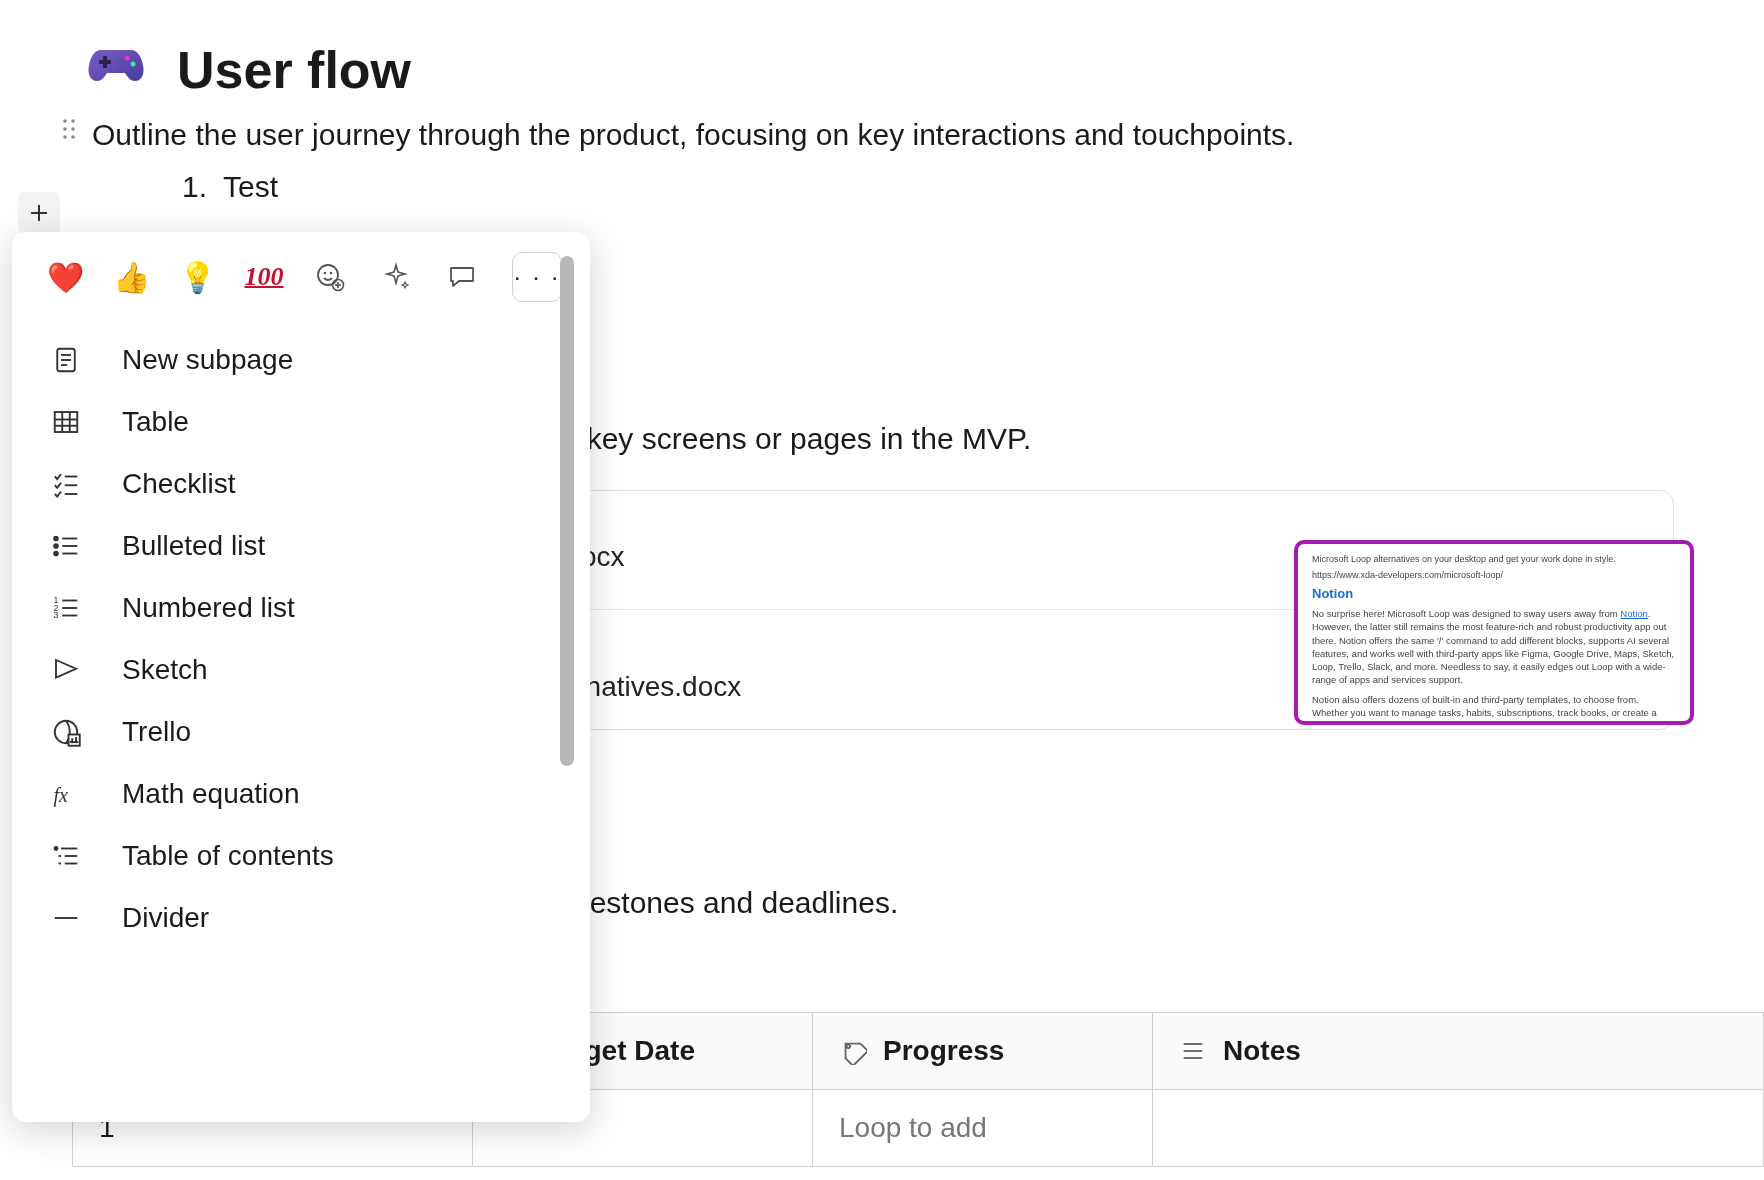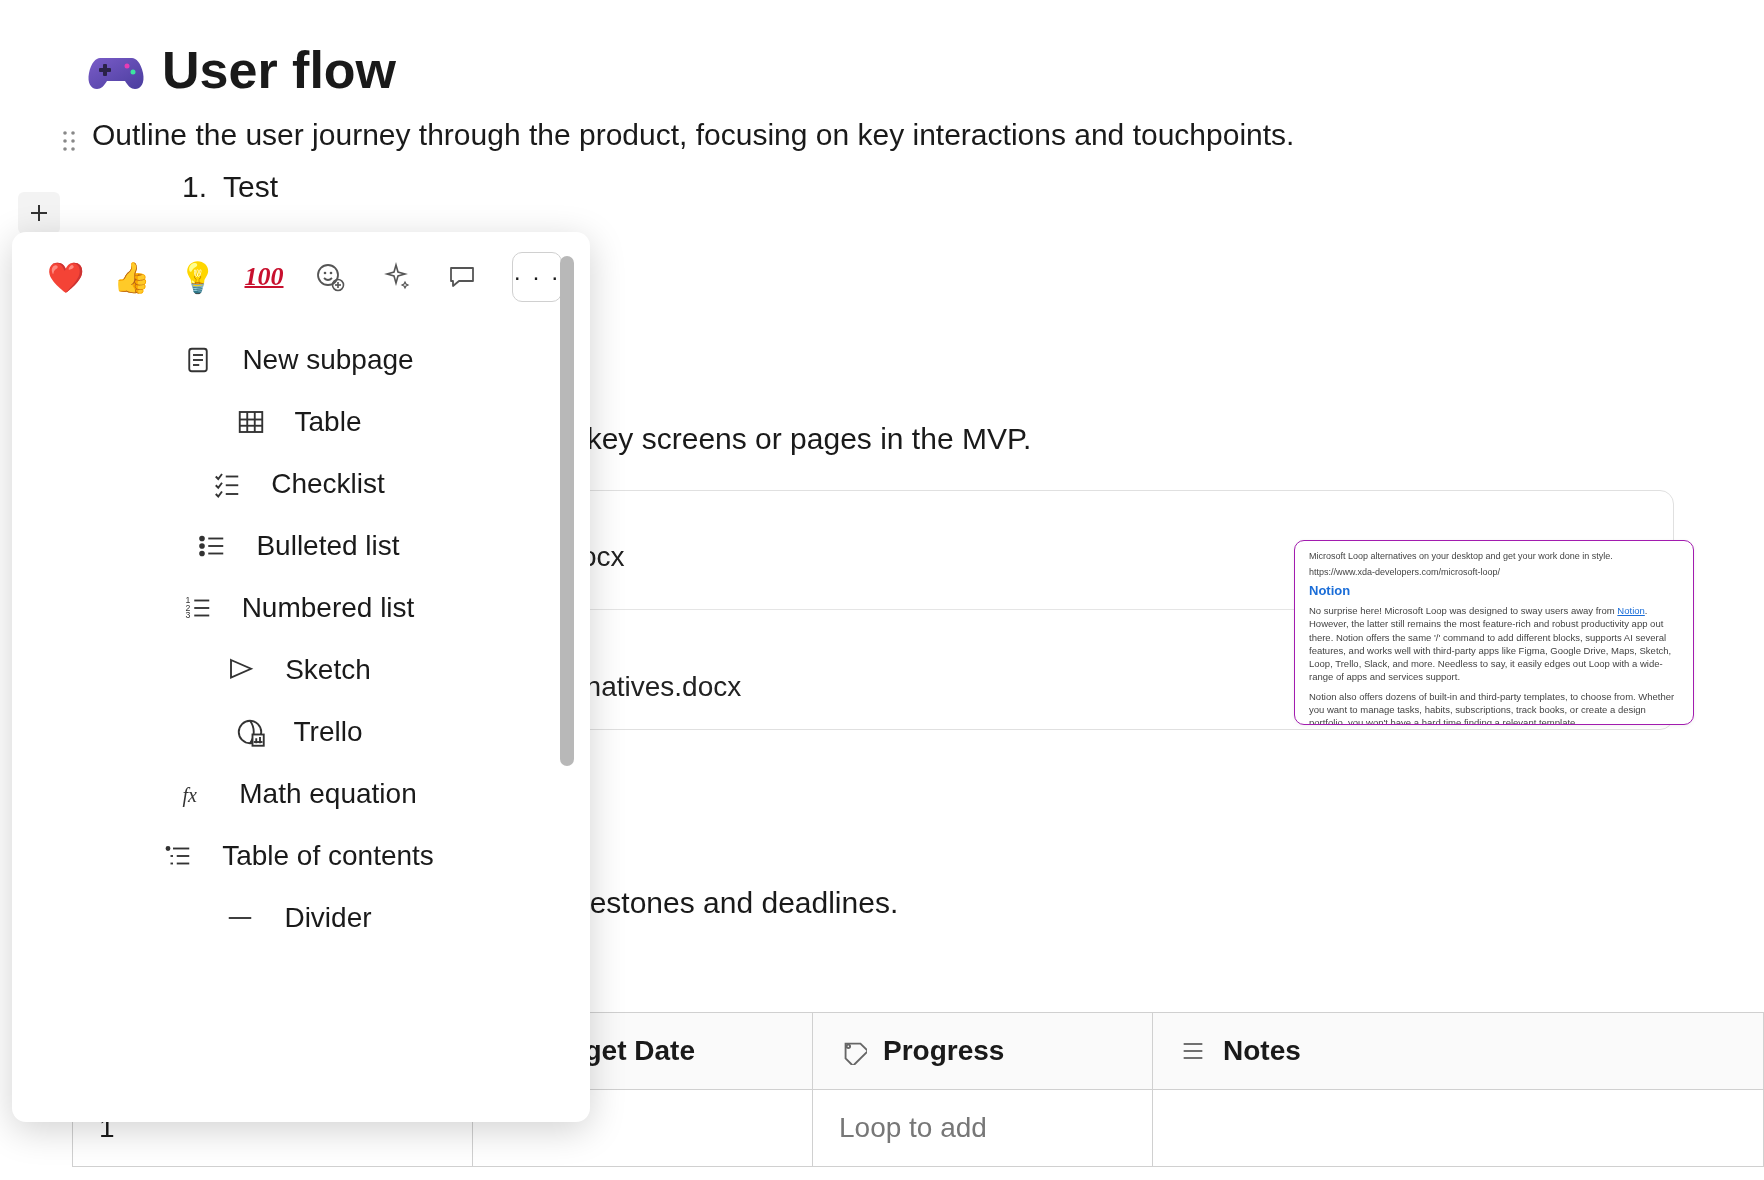--- a/index.html
+++ b/index.html
@@ -1,58 +1,58 @@
 <!DOCTYPE html>
 <html><head>
 <meta charset="utf-8">
 <style>
   * { box-sizing: border-box; margin: 0; padding: 0; }
   body { font-family: "Segoe UI", -apple-system, sans-serif; background: #ffffff; color: #1a1a1a; width: 1764px; height: 1180px; overflow: hidden; position: relative; }
   
   .page { padding: 40px 60px 0 60px; position: relative; }
   
-  .title-row { display: flex; align-items: center; gap: 16px; margin-bottom: 18px; margin-left: 26px; }
+  .title-row { display: flex; gap: 31px; margin-bottom: 18px; margin-left: 26px; }
   .title-emoji { font-size: 52px; line-height: 1; }
   .page-title { font-size: 52px; font-weight: 700; }
   
-  .subtitle-row { display: flex; align-items: flex-end; gap: 14px; margin-bottom: 18px; }
+  .subtitle-row { display: flex; align-items: flex-start; gap: 14px; margin-bottom: 18px; }
   .drag-handle { width: 18px; display:flex; justify-content:center; color: #666; font-size: 18px; }
   .subtitle { font-size: 30px; font-weight: 400; color: #1a1a1a; }
   
   .add-btn { position: absolute; left: 18px; top: 192px; width: 42px; height: 42px; border-radius: 6px; background: #f3f3f3; display: flex; align-items: center; justify-content: center; font-size: 28px; color: #333; cursor: pointer; }
   
   .list-item { margin-left: 122px; font-size: 30px; display:flex; gap: 16px; }
   .list-num { font-weight: 400; }
   
   
   .popup { position: absolute; left: 12px; top: 232px; width: 578px; height: 890px; background: #fff; border-radius: 14px; box-shadow: 0 8px 36px rgba(0,0,0,0.18); overflow:hidden; }
   .popup-inner { height: 100%; padding: 20px 10px 20px 28px; overflow-y:auto; }
   
   .reactions-row { display:flex; align-items:center; gap: 26px; margin-bottom: 28px; padding-left: 6px; padding-right: 18px; }
   .react { font-size: 30px; cursor:pointer; display:flex; align-items:center; justify-content:center; width:40px; height:40px; }
   .react-100 { font-family: "Segoe Script", cursive; font-weight:700; font-style:italic; color:#c8102e; font-size:26px; text-decoration: underline; text-decoration-color:#c8102e; text-decoration-thickness:2px; }
   .react svg { width: 30px; height: 30px; }
   .more-btn { border: 1px solid #d0d0d0; border-radius: 10px; width: 50px; height: 50px; display:flex; align-items:center; justify-content:center; margin-left:auto; font-size: 24px; letter-spacing: 2px; cursor:pointer; background:#fff; }
   
   .menu-list { display:flex; flex-direction:column; gap: 2px; padding-right: 24px; }
-  .menu-item { display:flex; align-items:center; gap: 28px; padding: 14px 10px; border-radius: 6px; cursor:pointer; font-size: 28px; justify-content: center; }
+  .menu-item { display:flex; align-items:center; gap: 40px; padding: 14px 10px; border-radius: 6px; cursor:pointer; font-size: 28px; }
   .menu-icon { width: 32px; height: 32px; display:flex; align-items:center; justify-content:center; color: #333; flex-shrink:0; }
   .menu-icon svg { width: 30px; height: 30px; stroke: #333; fill: none; stroke-width: 1.5; }
   
   
   .scrollbar-thumb { position:absolute; right:16px; top:24px; width:14px; height:510px; background:#b8b8b8; border-radius:7px; }
   .bg-text-1 { position:absolute; left:530px; top:422px; font-size:30px; }
   .bg-text-file1 { position:absolute; left:528px; top:541px; font-size:28px; color:#222; }
   .bg-text-file2 { position:absolute; left:528px; top:671px; font-size:28px; color:#222; }
   .bg-text-3 { position:absolute; left:528px; top:886px; font-size:30px; }
   
   .file-card { position:absolute; left:528px; top:490px; right: 90px; height: 240px; border: 1px solid #e0e0e0; border-radius:14px; background:#fff; }
   .file-card-divider { position:absolute; left: 0; right:0; top: 118px; height:1px; background:#e5e5e5; }
   
-  .preview-card { position:absolute; right: 70px; top: 540px; width: 400px; height: 185px; border: 1px solid #a21caf; border-radius: 10px; background: #fff; padding: 10px 14px; font-size: 10px; color:#444; overflow:hidden; box-shadow: 0 1px 4px rgba(0,0,0,0.06); }
+  .preview-card { position:absolute; right: 70px; top: 540px; width: 400px; height: 185px; border: 4px solid #a21caf; border-radius: 10px; background: #fff; padding: 10px 14px; font-size: 10px; color:#444; overflow:hidden; box-shadow: 0 1px 4px rgba(0,0,0,0.06); }
   .preview-card .link { color:#444; font-size:9px; margin-bottom:6px; }
   .preview-card .heading { color:#1a6dd8; font-weight:600; font-size:13px; margin-bottom:6px; }
   .preview-card p { font-size:9.5px; line-height:1.4; color:#444; margin-bottom:6px; }
   .preview-card .notion-link { color:#1a6dd8; text-decoration:underline; }
   
   
   .table-wrap { position:absolute; left:72px; right:0; top:1012px; }
   .tbl { border-collapse:collapse; width: 100%; }
   .tbl th { border: 1px solid #d0d0d0; background:#fafafa; padding: 22px 26px; text-align:left; font-size:28px; font-weight:600; }
   .tbl td { border: 1px solid #d0d0d0; padding: 22px 26px; font-size:28px; }

